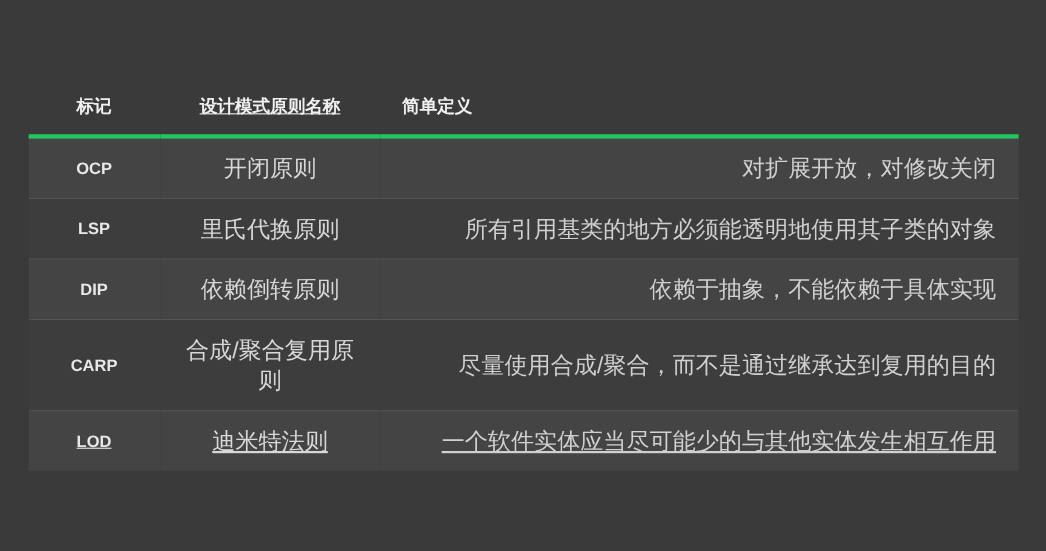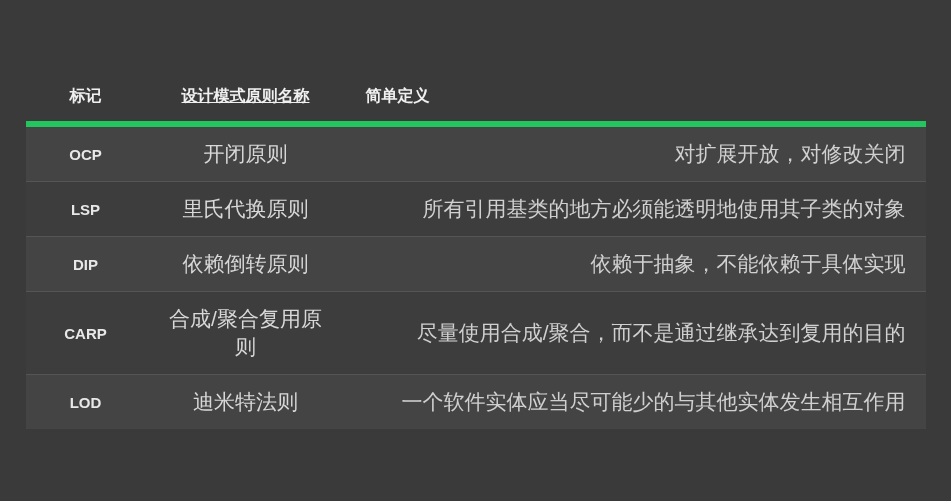--- a/index.html
+++ b/index.html
@@ -31,21 +31,21 @@
     thead tr {
       background-color: #3a3a3a;
     }
 
     thead th {
       padding: 14px 20px;
       font-weight: bold;
       font-size: 16px;
       color: #f0f0f0;
       text-align: center;
-      border-bottom: 6px solid #22c55e;
+      border-bottom: 4px solid #22c55e;
     }
 
     thead th:first-child {
       text-align: center;
       width: 120px;
     }
 
     thead th:nth-child(2) {
       text-align: center;
       width: 200px;
@@ -82,20 +82,21 @@
       color: #d8d8d8;
     }
 
     tbody td:nth-child(3) {
       text-align: right;
       color: #d0d0d0;
     }
 
     tbody tr:last-child td {
       border-bottom: none;
+      text-decoration: underline;
     }
   </style>
 </head>
 <body>
 
 <div class="table-container">
   <table>
     <thead>
       <tr>
         <th>标记</th>

